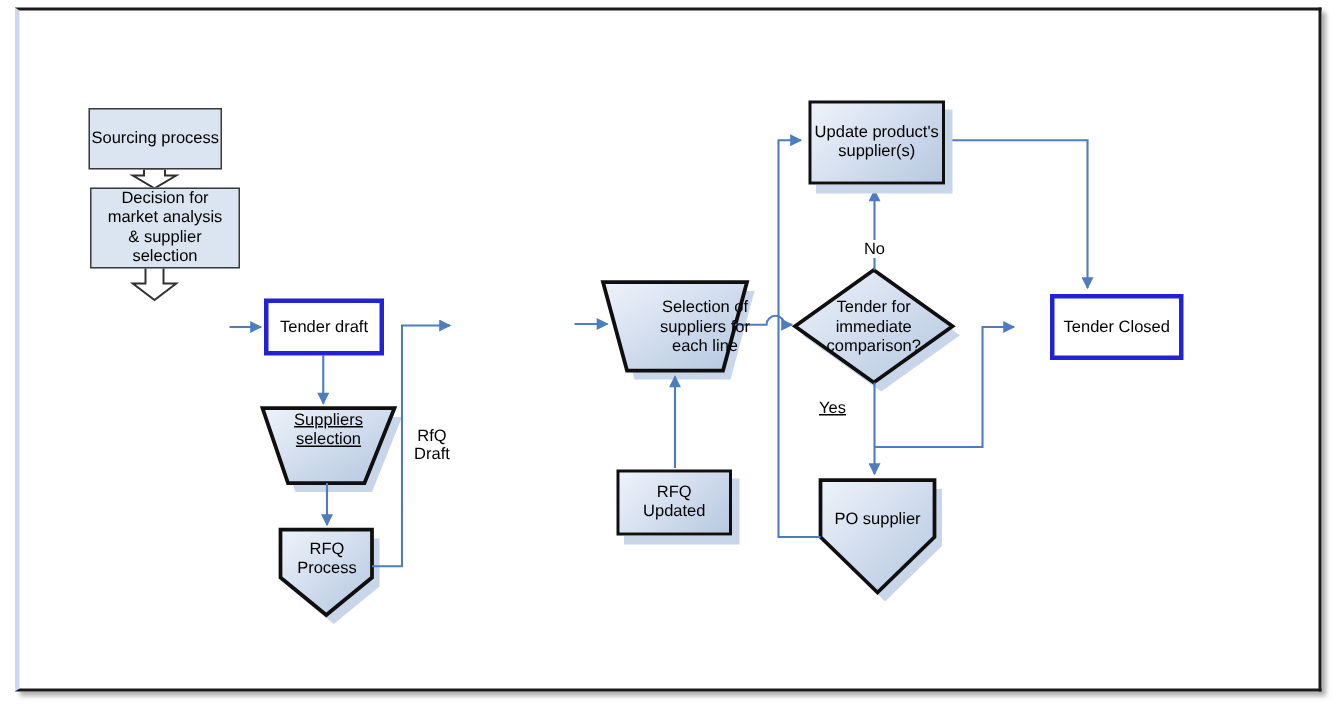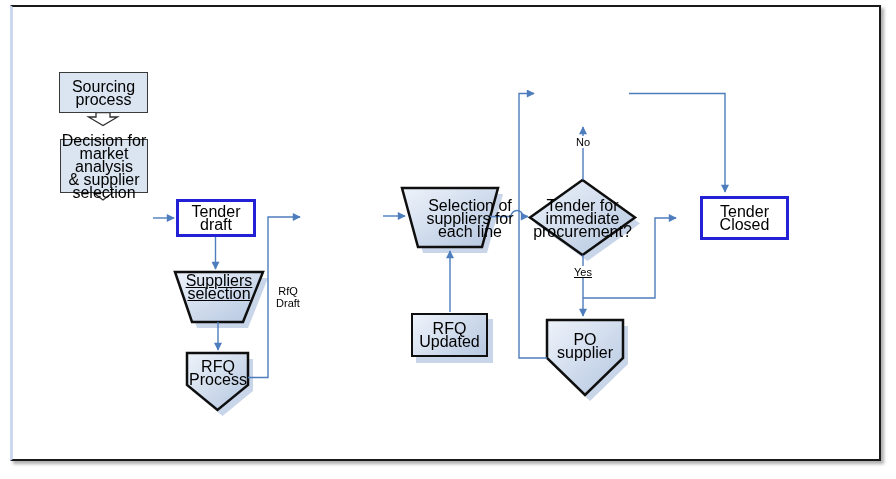--- a/index.html
+++ b/index.html
@@ -11,21 +11,21 @@
     position:absolute; left:10px; top:5px; width:871px; height:456px;
     box-sizing:border-box; background:#ffffff;
     border:2px solid #1a1a1a; border-left:3px solid #cdd7ef;
     box-shadow:3px 3px 3px rgba(110,110,110,0.55);
   }
   svg.layer { position:absolute; left:0; top:0; }
   .node {
     position:absolute; box-sizing:border-box;
     display:flex; align-items:center; justify-content:center;
     text-align:center; white-space:pre-line;
-    font-size:16px; line-height:13px; color:#000;
+    font-size:11px; line-height:13px; color:#000;
   }
   .plain  { background:#dbe5f1; border:1px solid #3a3a3a; }
   .blue   { background:#ffffff; border:3px solid #2222d4; }
   .blackbox {
     background:linear-gradient(135deg,#eef3fa 0%,#b7c8e1 100%);
     border:2.5px solid #0f0f0f;
     box-shadow:5px 6px 0 #c9d5e9;
   }
   .terminal {
     background-color:#fffce4;
@@ -103,52 +103,54 @@
       <path d="M629,93.5 L725,93.5 L725,192 " marker-end="url(#arrow)"></path>
       <path d="M547,358 L519,358 L519,93.5 L534,93.5" marker-end="url(#arrow)"></path>
       <path d="M583,255 L583,316" marker-end="url(#arrow)"></path>
       <path d="M583,298 L655,298 L655,218 L676,218" marker-end="url(#arrow)"></path>
       <path d="M769,217.5 L786,217.5"></path>
     </g>
   </svg>
 
   <div class="node plain" style="left:59px; top:72px; width:89px; height:41px;">Sourcing process</div>
 
-  <div class="node plain" style="left:60px; top:139px; width:88px; height:54px;">Decision for
+  <div class="node plain" style="left:60px; top:125px; width:100px; height:54px;">Decision for
 market analysis
 &amp; supplier
 selection</div>
 
 
   <div class="node blue" style="left:176px; top:199px; width:80px; height:38px;">Tender draft</div>
 
 
+  <div class="node blackbox" style="left:539px; top:67px; width:91px; height:56px;">Update product's
+supplier(s)</div>
 
   <div class="node blackbox" style="left:411px; top:313px; width:77px; height:44px;">RFQ
 Updated</div>
 
   <div class="node blue" style="left:681px; top:196px; width:89px; height:44px;margin-left:19px;">Tender Closed</div>
 
 
   <div class="node svglabel" style="left:181px; top:264px; width:76px; height:46px;text-decoration:underline;">Suppliers
 selection</div>
 
   <div class="node svglabel" style="left:188px; top:354px; width:60px; height:38px;">RFQ
 Process</div>
 
   <div class="node svglabel" style="left:424px; top:191px; width:92px; height:54px;">Selection of
 suppliers for
 each line</div>
 
   <div class="node svglabel" style="left:537px; top:198px; width:91px; height:40px;">Tender for
 immediate
-procurement?</div>
+comparison?</div>
 
   <div class="node svglabel" style="left:549px; top:336px; width:72px; height:20px;">PO supplier</div>
 
   <div class="edge-label" style="left:270px; top:285px; width:36px;">RfQ
 Draft</div>
 
-  <div class="edge-label online" style="left:570px; top:136px; width:26px;">No</div>
+  <div class="edge-label online" style="left:570px; top:160px; width:26px;">No</div>
 
-  <div class="edge-label online" style="left:570px; top:266px; width:26px;text-decoration:underline;">Yes</div>
+  <div class="edge-label online" style="left:542px; top:266px; width:26px;text-decoration:underline;">Yes</div>
 
 </div>
 
 </body></html>

